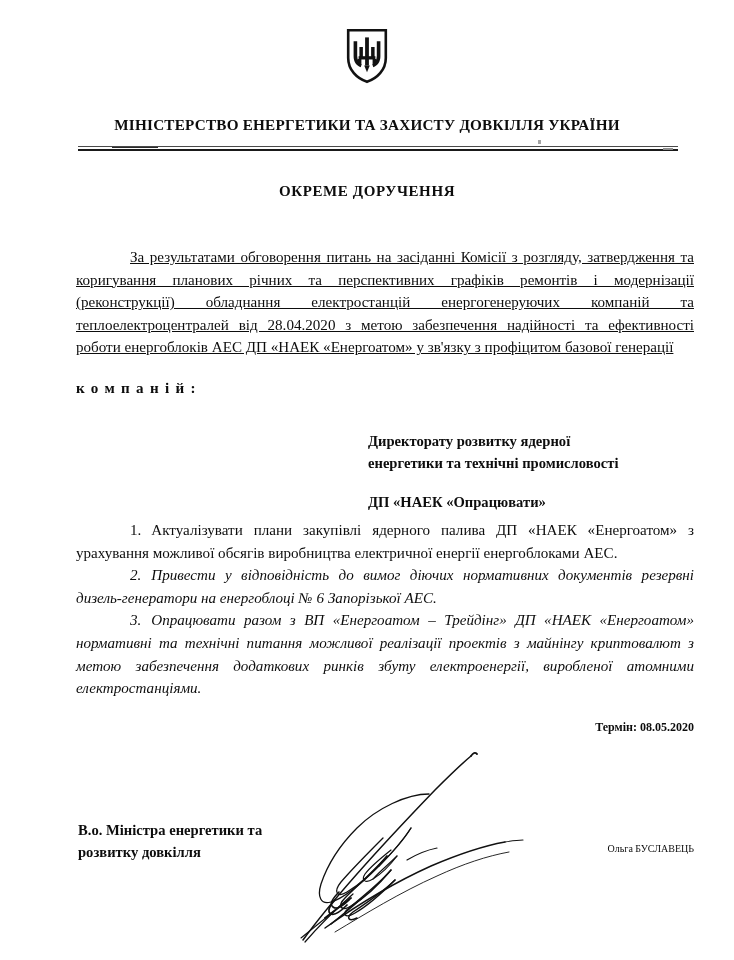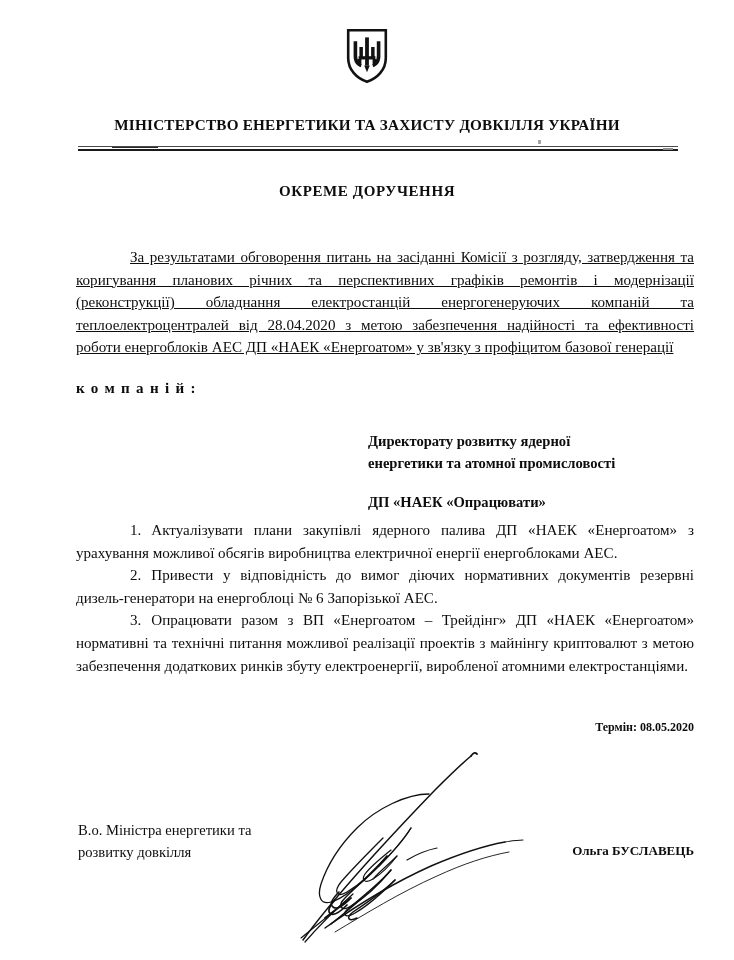--- a/index.html
+++ b/index.html
@@ -130,50 +130,50 @@
     width: 618px;
     top: 519px;
     font-size: 15.1px;
     line-height: 22.6px;
   }
   .item {
     text-align: justify;
     text-indent: 54px;
     text-justify: inter-word;
   }
-  .item + .item { margin-top: 0px; }
+  .item + .item { margin-top: 0px; font-style: italic; }
   .item .num { }
   .item .gap { display: inline-block; width: 10px; }
 
   
   .deadline {
     position: absolute;
     right: 40px;
     top: 720px;
     font-size: 12px;
     font-weight: bold;
     white-space: nowrap;
   }
 
   
   .sig-title {
     position: absolute;
     left: 78px;
     top: 820px;
     width: 250px;
     font-size: 14.6px;
-    font-weight: normal;
+    font-weight: bold;
     line-height: 21.5px;
   }
   .sig-name {
     position: absolute;
     right: 40px;
     top: 843px;
-    font-size: 13px;
-    font-weight: bold;
+    font-size: 10px;
+    font-weight: normal;
     white-space: nowrap;
     margin-left: 30px;
   }
   .signature {
     position: absolute;
     left: 295px;
     top: 742px;
     width: 230px;
     height: 205px;
     pointer-events: none;
@@ -231,21 +231,21 @@
   </div>
 
   <div class="doc-title">ОКРЕМЕ ДОРУЧЕННЯ</div>
 
   <div class="intro">За результатами обговорення питань на засіданні Комісії з розгляду, затвердження та коригування планових річних та перспективних графіків ремонтів і модернізації (реконструкції) обладнання електростанцій енергогенеруючих компаній та теплоелектроцентралей від 28.04.2020 з метою забезпечення надійності та ефективності роботи енергоблоків АЕС ДП «НАЕК «Енергоатом» у зв'язку з профіцитом базової генерації</div>
 
   <div class="entrust">компаній:</div>
 
   <div class="addressee">
     <div>Директорату розвитку ядерної</div>
-    <div>енергетики та атомної промисловості</div>
+    <div>енергетики та технічні промисловості</div>
     <div class="org">ДП «НАЕК «Опрацювати»</div>
   </div>
 
   <div class="items">
     <div class="item">
       <span class="num">1.</span><span class="gap"></span><span>Актуалізувати плани закупівлі ядерного палива ДП «НАЕК «Енергоатом» з урахування можливої обсягів виробництва електричної енергії енергоблоками АЕС.</span>
     </div>
     <div class="item">
       <span class="num">2.</span><span class="gap"></span><span>Привести у відповідність до вимог діючих нормативних документів резервні дизель-генератори на енергоблоці № 6 Запорізької АЕС.</span>
     </div>

